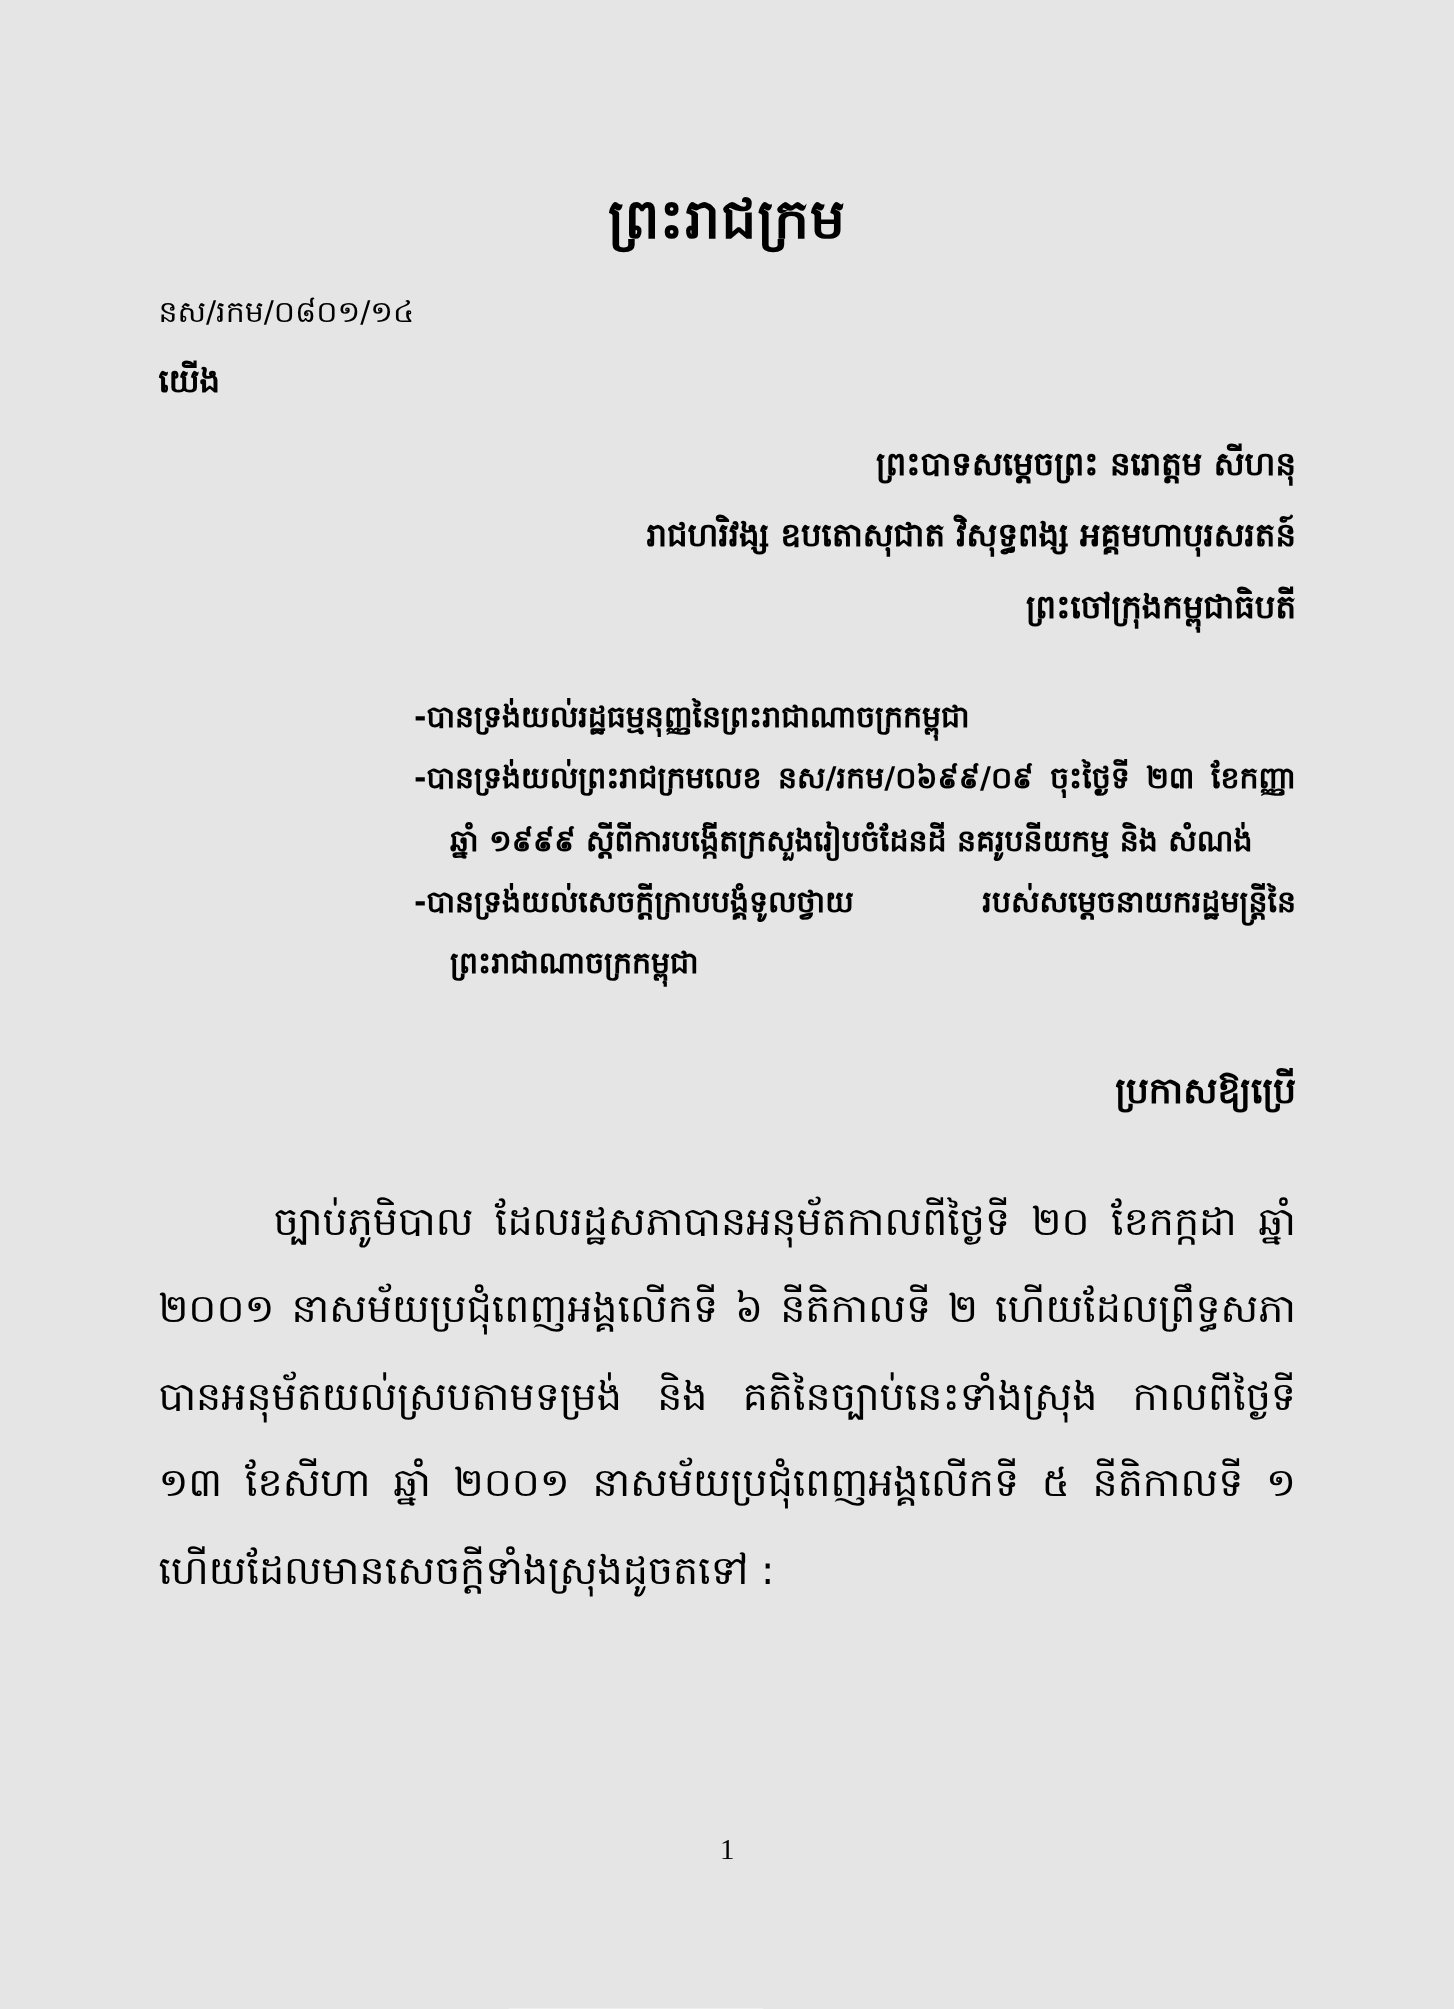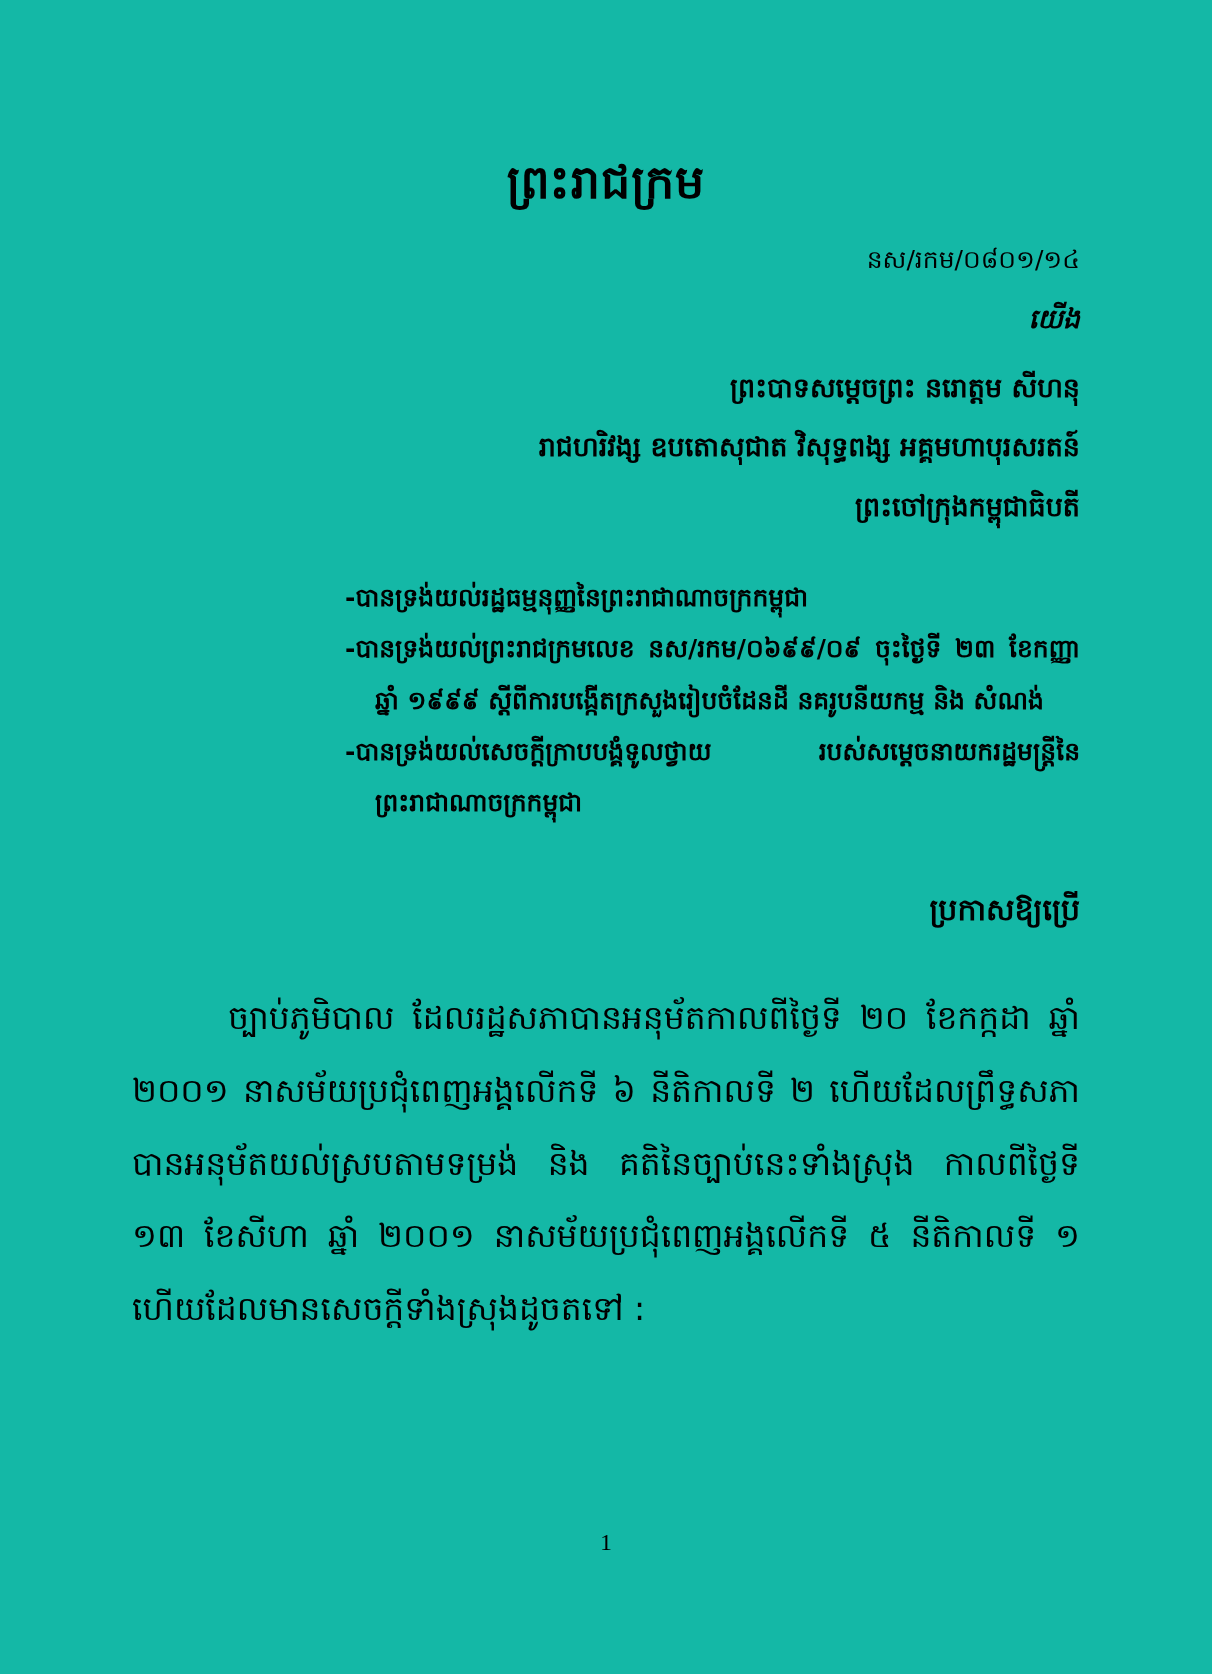--- a/index.html
+++ b/index.html
@@ -5,48 +5,46 @@
   html, body {
     margin: 0;
     padding: 0;
     background: #ffffff;
   }
   .page {
     position: relative;
     width: 1212px;
     height: 1674px;
     margin: 0 auto;
-    background: #14b8a6;
+    background: #e5e5e5;
     color: #000000;
     font-family: "DejaVu Sans", sans-serif;
     box-sizing: border-box;
     padding: 150px 132px 0 132px;
     overflow: hidden;
   }
   .doc-title {
     text-align: center;
     font-size: 46px;
     font-weight: bold;
     line-height: 1.4;
     margin: 0 0 28px 0;
     letter-spacing: 1px;
   }
   .ref-number {
     font-size: 25px;
     margin: 0 0 22px 0;
     line-height: 1.4;
-    text-align: right;
   }
   .royal-we {
-    text-align: right;
+    text-align: left;
     font-size: 27px;
     font-weight: bold;
     margin: 0 0 18px 0;
     line-height: 1.5;
-    font-style: italic;
   }
   .royal-line {
     text-align: right;
     font-size: 27px;
     font-weight: bold;
     line-height: 2.2;
     margin: 0;
   }
   .citations {
     margin-top: 36px;

